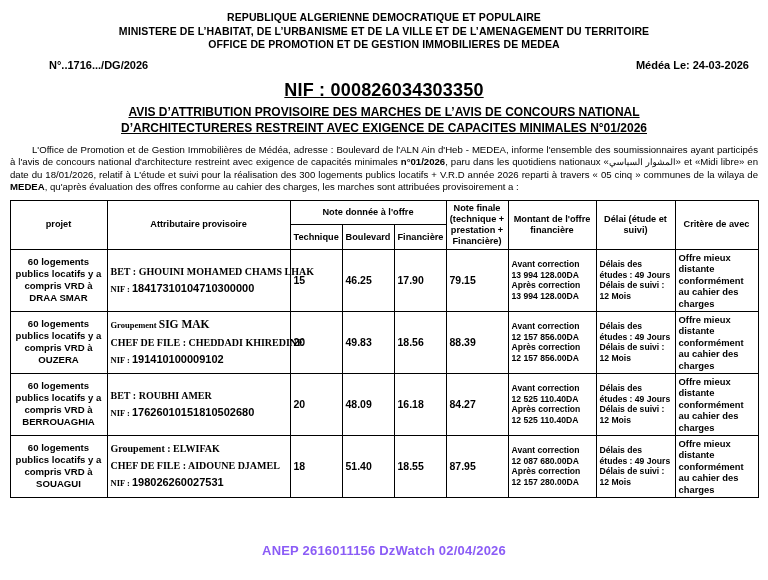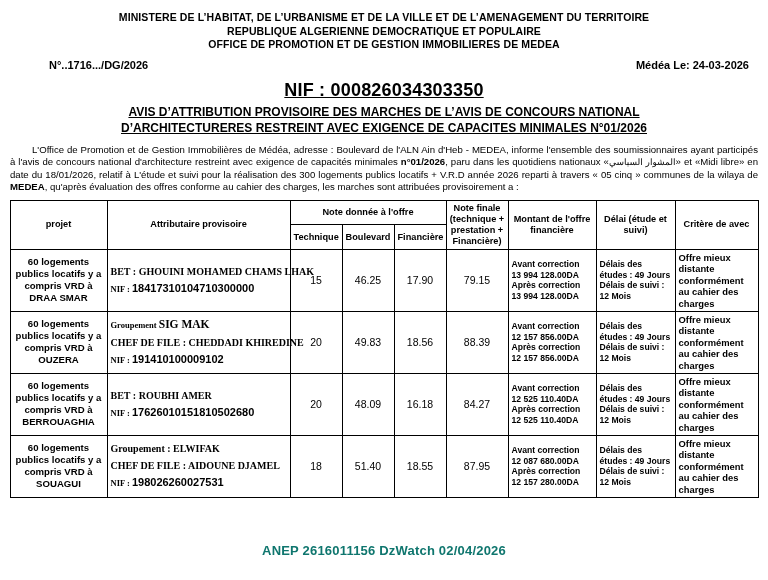--- a/index.html
+++ b/index.html
@@ -114,22 +114,22 @@
   td.c-attrib .bigname { font-size: 11.5px; font-weight: bold; }
   td.c-attrib .nifnum {
     font-family: "Liberation Sans", sans-serif;
     font-weight: bold;
     font-size: 11px;
   }
   td.c-attrib .lbl { font-weight: bold; }
   td.c-attrib .lbl-sm { font-size: 8.5px; font-weight: bold; }
 
   td.c-num {
-    text-align: center;
-    font-weight: normal;
+    text-align: left;
+    font-weight: bold;
     font-size: 10.5px;
   }
   td.c-montant, td.c-delai {
     font-size: 8.6px;
     line-height: 10.6px;
     font-weight: bold;
     padding-left: 4px;
   }
   td.c-critere {
     font-size: 9.4px;
@@ -144,34 +144,34 @@
   .r2 { height: 58px; }
   .r3 { height: 58px; }
   .r4 { height: 62px; }
 
   
   .footer {
     position: absolute;
     left: 0; right: 0;
     bottom: 22px;
     text-align: center;
-    color: #0f766e;
+    color: #8b5cf6;
     font-weight: bold;
     font-size: 13px;
     letter-spacing: 0.2px;
   }
 </style>
 </head>
 <body>
 
 <div class="page">
 
   <div class="org-header">
+    <div>REPUBLIQUE ALGERIENNE DEMOCRATIQUE ET POPULAIRE</div>
     <div>MINISTERE DE L’HABITAT, DE L’URBANISME ET DE LA VILLE ET DE L’AMENAGEMENT DU TERRITOIRE</div>
-    <div>REPUBLIQUE ALGERIENNE DEMOCRATIQUE ET POPULAIRE</div>
     <div>OFFICE DE PROMOTION ET DE GESTION IMMOBILIERES DE MEDEA</div>
   </div>
 
   <div class="refline">
     <div>N°..1716.../DG/2026</div>
     <div>Médéa Le: 24-03-2026</div>
   </div>
 
   <div class="title-block">
     <div><span class="nif-title">NIF : 000826034303350</span></div>

